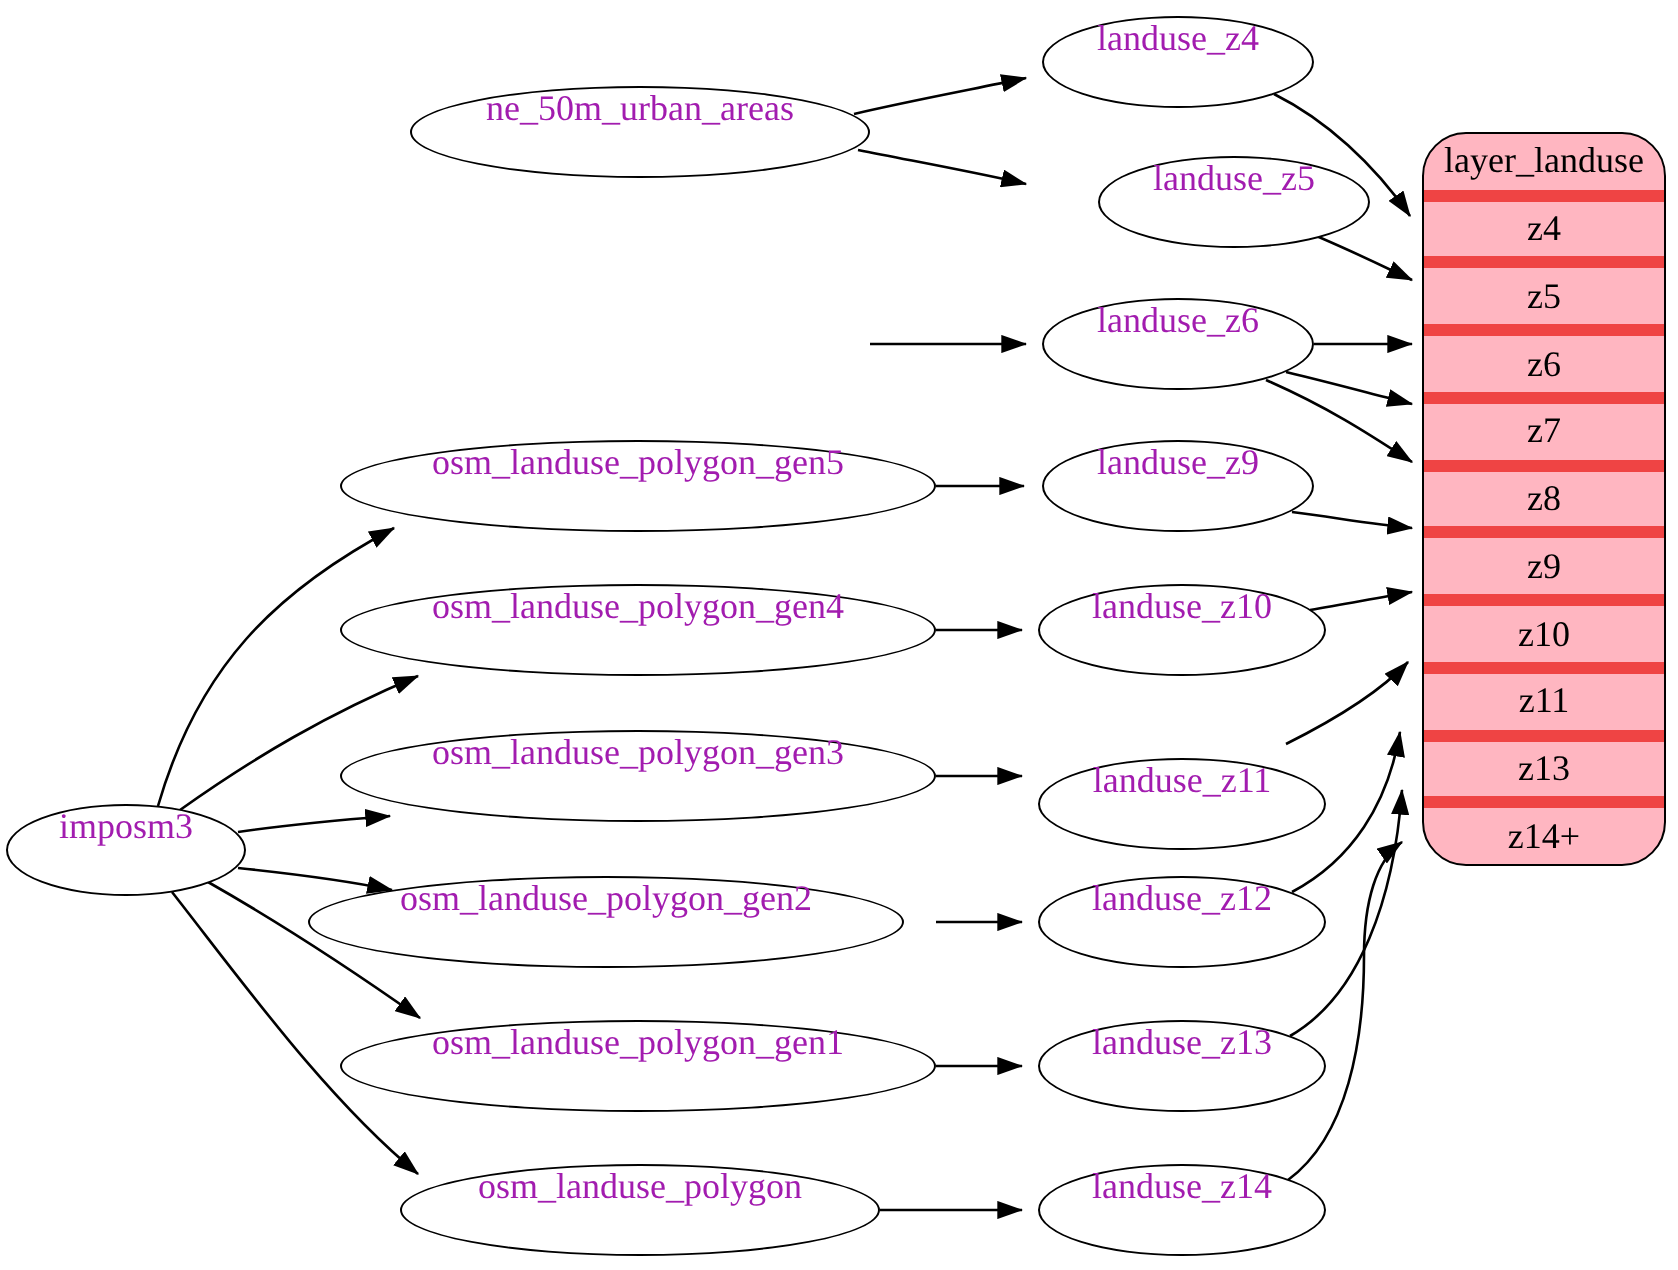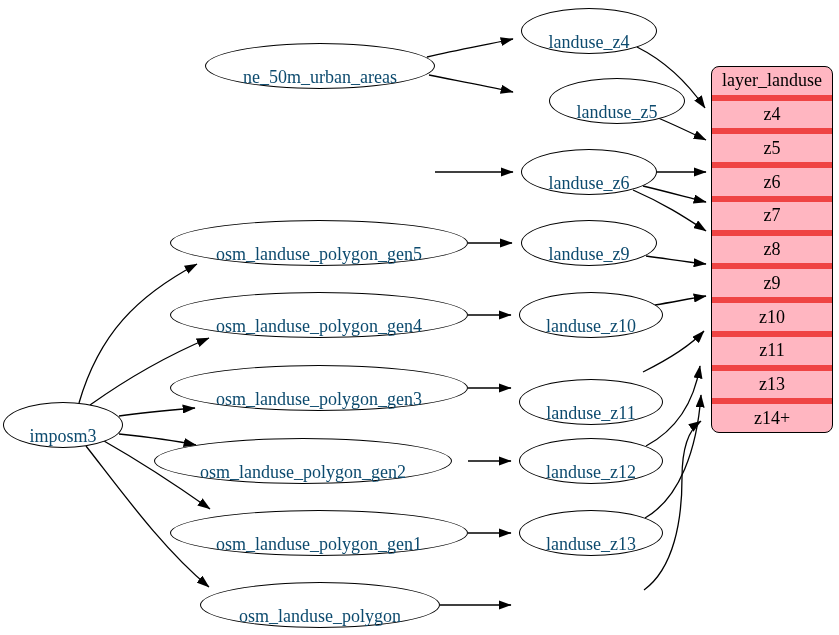--- a/index.html
+++ b/index.html
@@ -11,30 +11,30 @@
     overflow:hidden;
   }
   #edge-layer{position:absolute;left:0;top:0;width:839px;height:635px;}
   .edge{fill:none;stroke:#000000;stroke-width:1.3;}
   .node{
     position:absolute;
     box-sizing:border-box;
     border:1.3px solid #000000;
     border-radius:50%;
     background:#ffffff;
-    display:flex;align-items:flex-end;justify-content:center;
-    font-size:18px;color:#0c4a6e;
+    display:flex;align-items:flex-start;justify-content:center;
+    font-size:18px;color:#a21caf;
     white-space:nowrap;
   }
   .ltable{
     position:absolute;
     left:711px;top:66px;width:122px;height:367px;
     box-sizing:border-box;
     border:1.5px solid #000000;
-    border-radius:8px;
+    border-radius:22px;
     background:#ffb6c1;
     display:flex;flex-direction:column;
     overflow:hidden;
   }
   .ltable .cell{
     flex:1;
     display:flex;align-items:center;justify-content:center;
     font-size:18px;color:#000000;
     border-top:6px solid #ef4444;
     white-space:nowrap;
@@ -138,20 +138,23 @@
   </div>
 
   <div class="node" style="left:519px;top:438px;width:144px;height:46px">
     <span>landuse_z12</span>
   </div>
 
   <div class="node" style="left:519px;top:510px;width:144px;height:46px">
     <span>landuse_z13</span>
   </div>
 
+  <div class="node" style="left:519px;top:582px;width:144px;height:46px">
+    <span>landuse_z14</span>
+  </div>
 
   <div class="ltable" style="background: rgb(255, 182, 193);">
     <div class="cell">layer_landuse</div>
     <div class="cell">z4</div>
     <div class="cell">z5</div>
     <div class="cell">z6</div>
     <div class="cell">z7</div>
     <div class="cell">z8</div>
     <div class="cell">z9</div>
     <div class="cell">z10</div>

